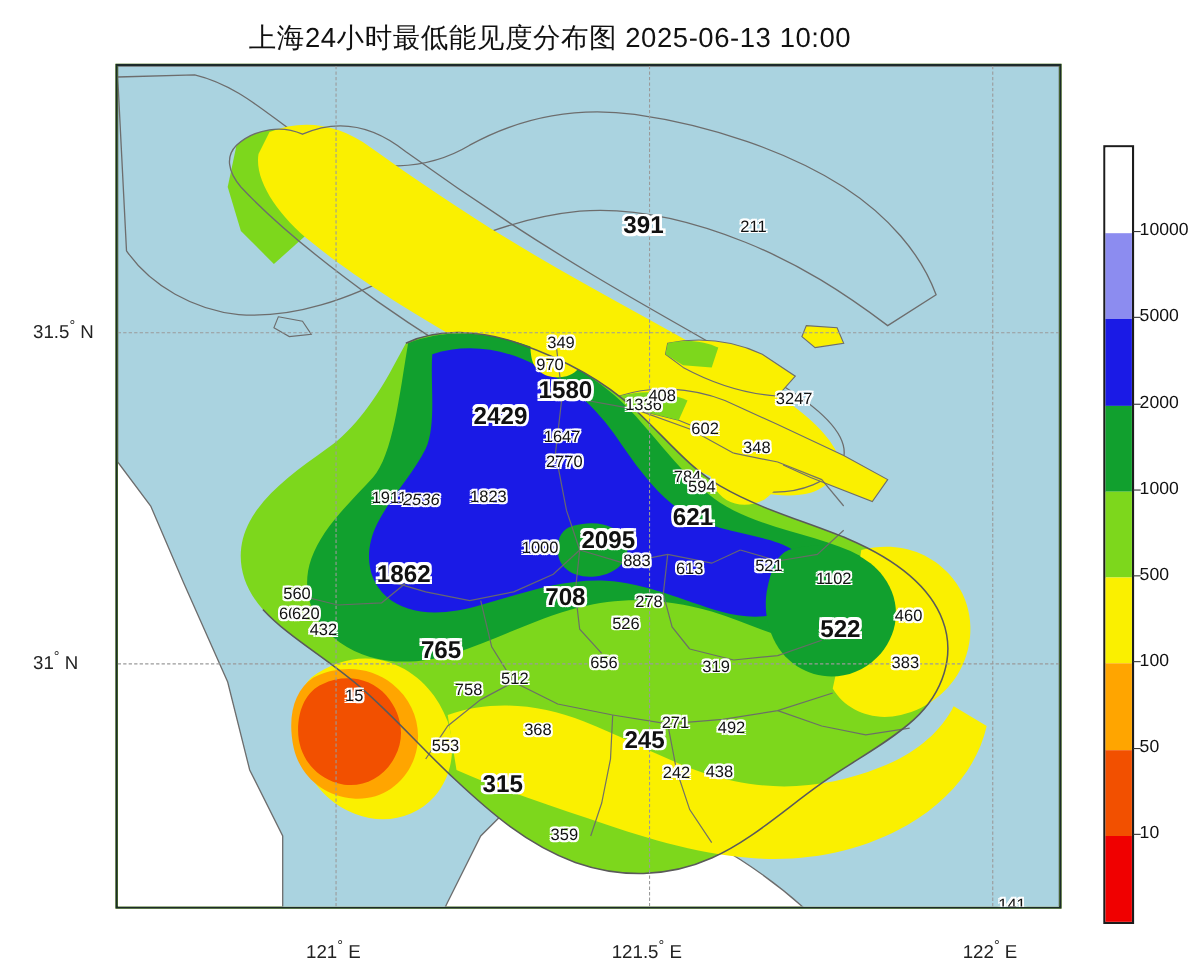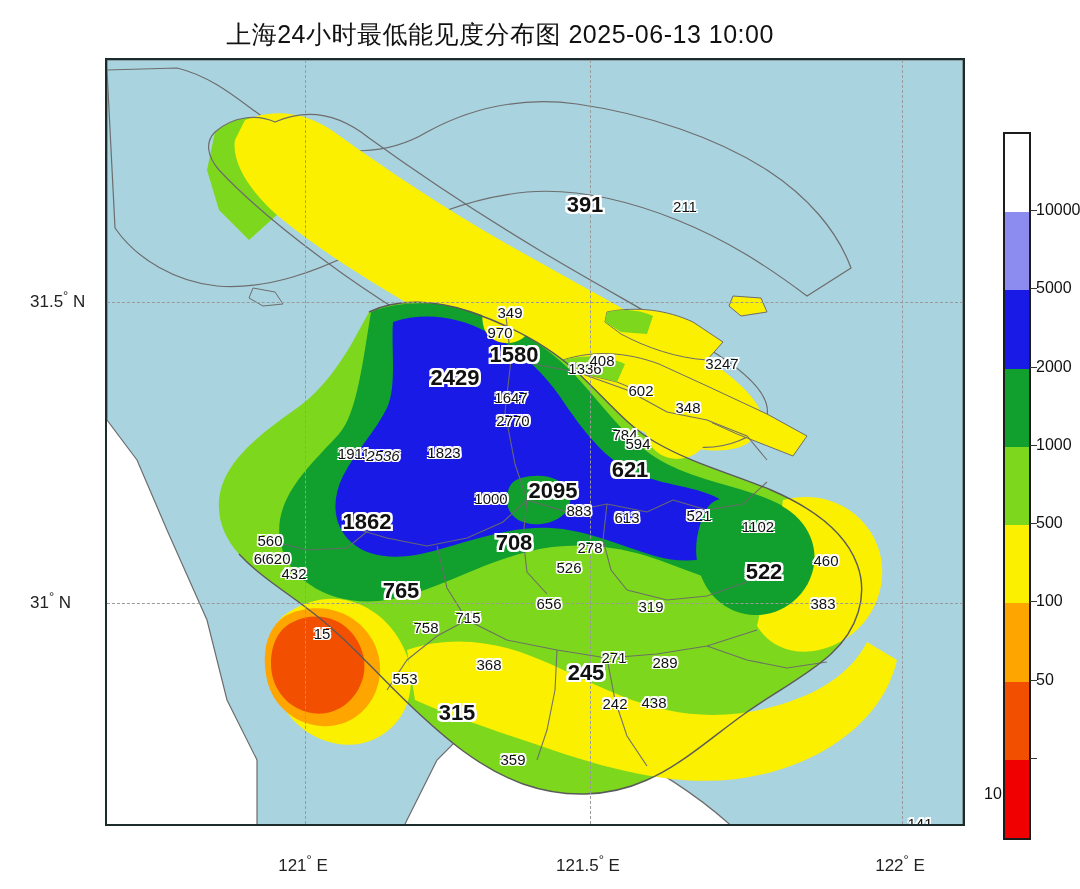--- a/index.html
+++ b/index.html
@@ -272,25 +272,25 @@
       <div class="val" style="left: 187px; top: 513px;">432</div>
       <div class="val big" style="left: 407px; top: 483px;">708</div>
       <div class="val" style="left: 467px; top: 487px; padding-left: 32px;">278</div>
       <div class="val" style="left: 462px; top: 507px;">526</div>
       <div class="val big" style="left: 657px; top: 512px;">522</div>
       <div class="val" style="left: 719px; top: 500px;">460</div>
       <div class="val big" style="left: 294px; top: 531px;">765</div>
       <div class="val" style="left: 442px; top: 543px;">656</div>
       <div class="val" style="left: 512px; top: 546px; margin-left: 32px;">319</div>
       <div class="val" style="left: 716px; top: 543px;">383</div>
-      <div class="val" style="left: 361px; top: 557px;">715</div>
+      <div class="val" style="left: 361px; top: 557px;">512</div>
       <div class="val" style="left: 215px; top: 573px;">15</div>
       <div class="val" style="left: 319px; top: 567px;">758</div>
       <div class="val" style="left: 507px; top: 597px;">271</div>
-      <div class="val" style="left: 558px; top: 602px;">289</div>
+      <div class="val" style="left: 558px; top: 602px;">492</div>
       <div class="val big" style="left: 479px; top: 613px;">245</div>
       <div class="val" style="left: 382px; top: 604px;">368</div>
       <div class="val" style="left: 298px; top: 618px;">553</div>
       <div class="val" style="left: 508px; top: 643px;">242</div>
       <div class="val" style="left: 547px; top: 642px;">438</div>
       <div class="val big" style="left: 350px; top: 653px;">315</div>
       <div class="val" style="left: 358px; top: 699px; margin-left: 48px;">359</div>
       <div class="val" style="left: 813px; top: 763px;">141</div>
     </div>
 </div>
@@ -325,14 +325,14 @@
     <div class="cbtick" style="left: 1036px; top: 366.667px;">2000</div>
     <div class="cbmark" style="left: 1030px; top: 444.889px; position: absolute;"></div>
     <div class="cbtick" style="left: 1036px; top: 444.889px;">1000</div>
     <div class="cbmark" style="left: 1030px; top: 523.111px; position: absolute;"></div>
     <div class="cbtick" style="left: 1036px; top: 523.111px;">500</div>
     <div class="cbmark" style="left: 1030px; top: 601.333px; position: absolute;"></div>
     <div class="cbtick" style="left: 1036px; top: 601.333px;">100</div>
     <div class="cbmark" style="left: 1030px; top: 679.556px; position: absolute;"></div>
     <div class="cbtick" style="left: 1036px; top: 679.556px;">50</div>
     <div class="cbmark" style="left: 1030px; top: 757.778px; position: absolute;"></div>
-    <div class="cbtick" style="left: 984px; top: 757.778px; margin-top: 36px;">10</div>
+    <div class="cbtick" style="left: 1036px; top: 757.778px;">10</div>
   </div>
 
 </body></html>

